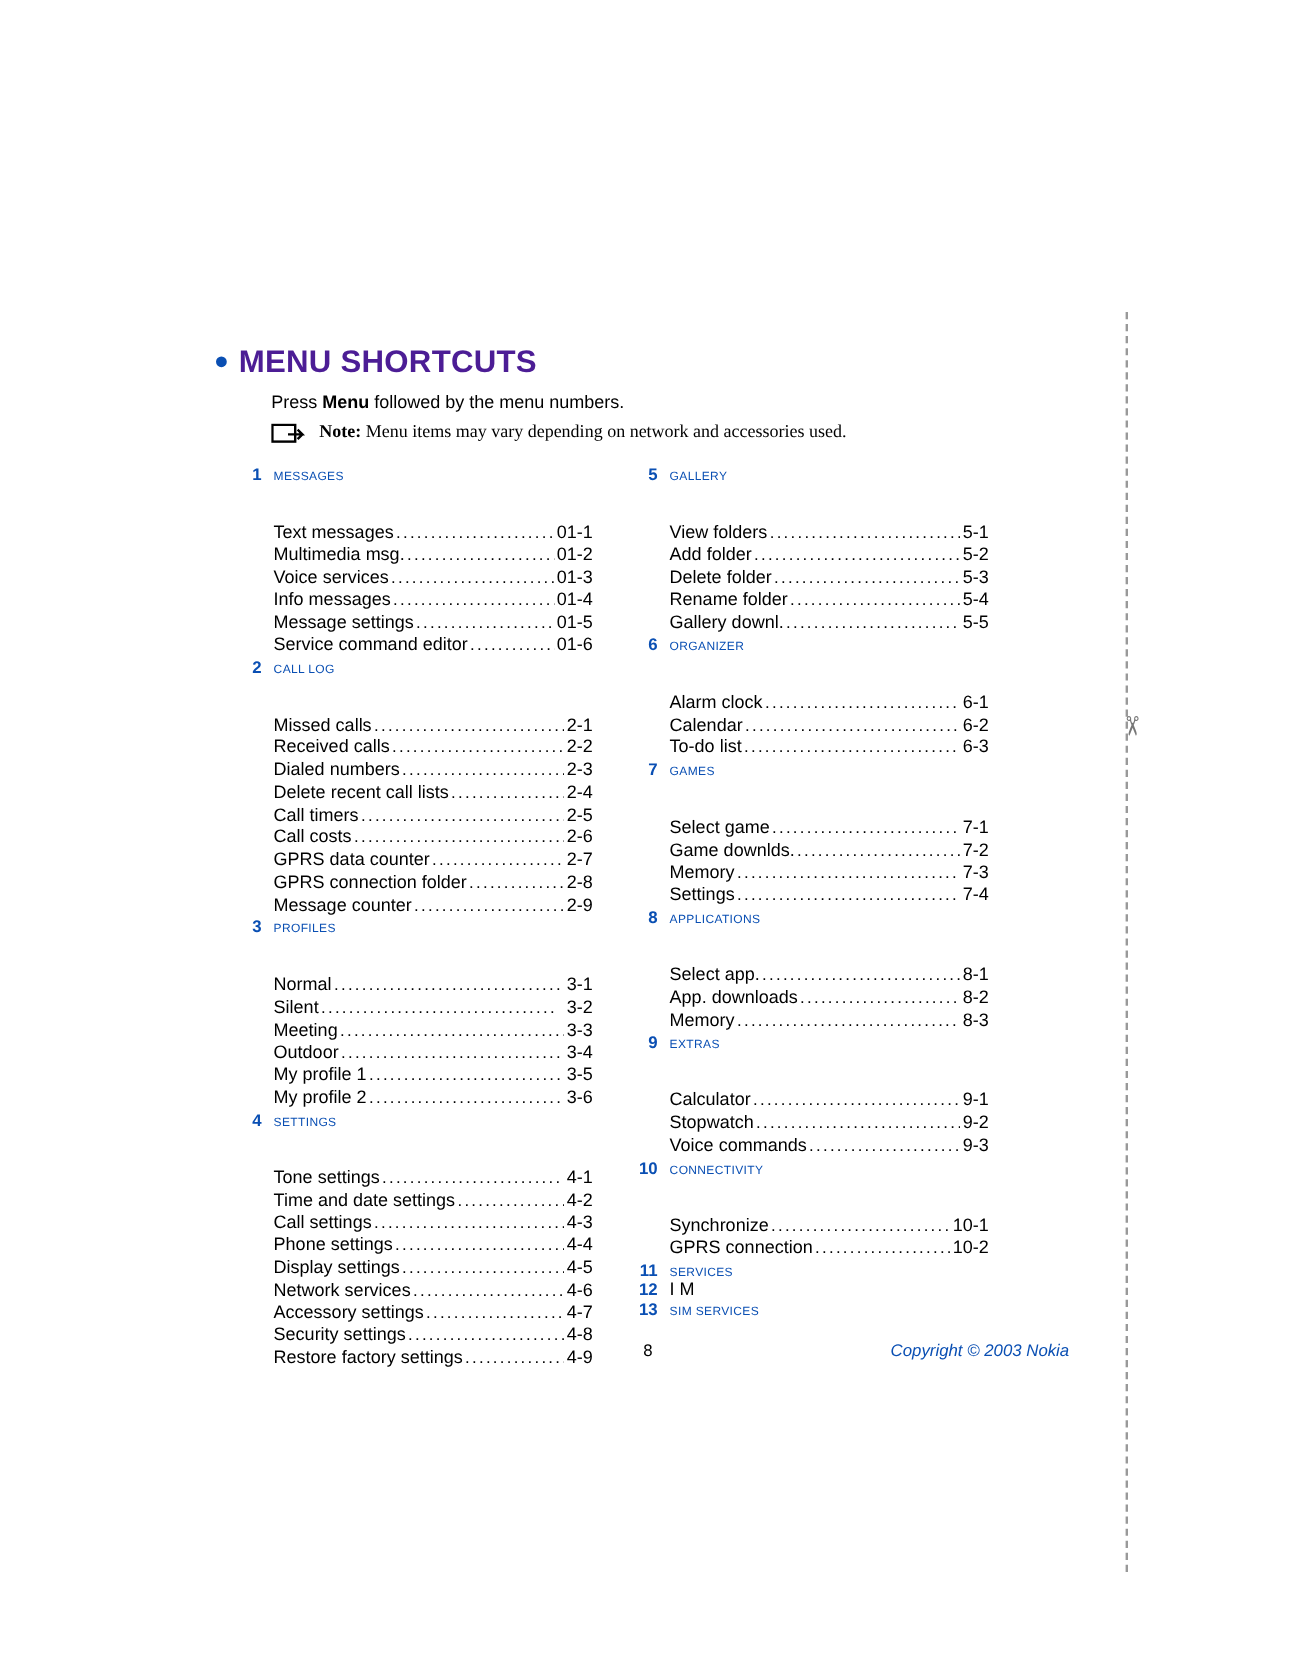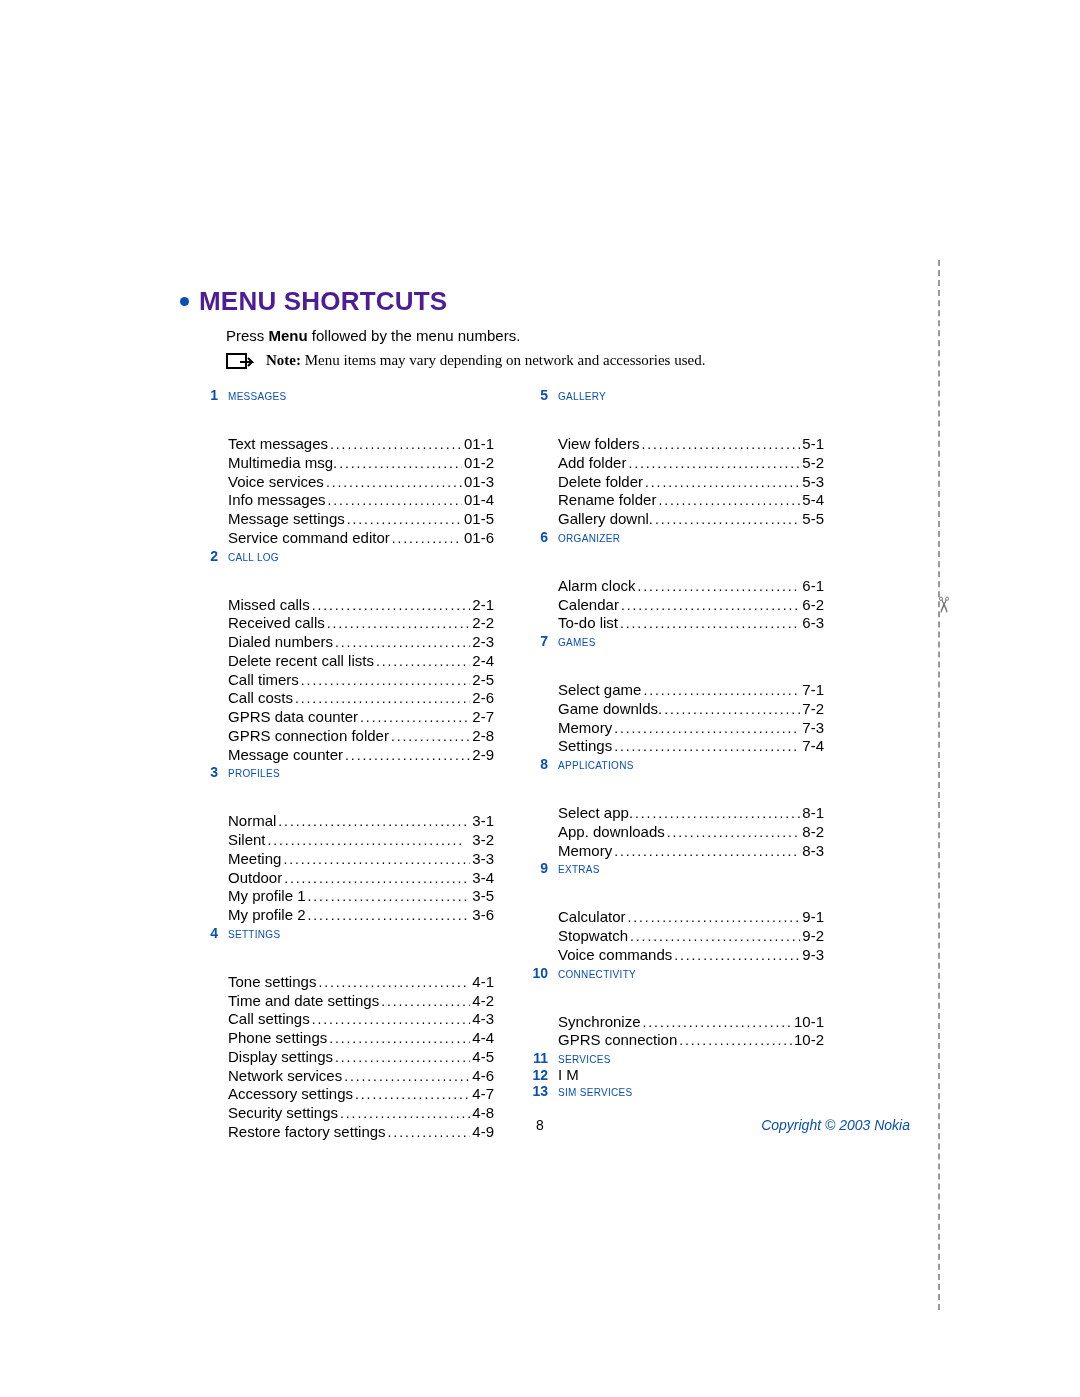--- a/index.html
+++ b/index.html
@@ -137,21 +137,21 @@
     bottom: 264px;
     left: 0;
     width: 100%;
     text-align: center;
     font-size: 14px;
   }
   .footer .pagenum { display:inline-block; }
   .copyright {
     position: absolute;
     bottom: 264px;
-    right: 170px;
+    right: 189px;
     color: #0a4fb3;
     font-style: italic;
     font-size: 14px;
   }
 </style>
 </head>
 <body>
 
 <div class="page">
 

